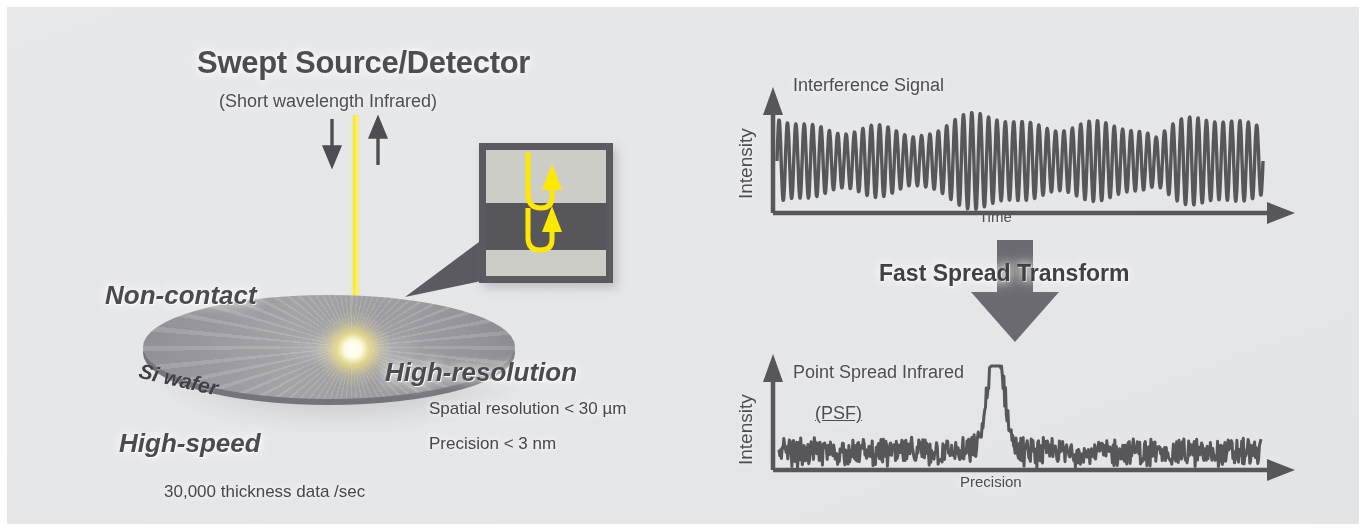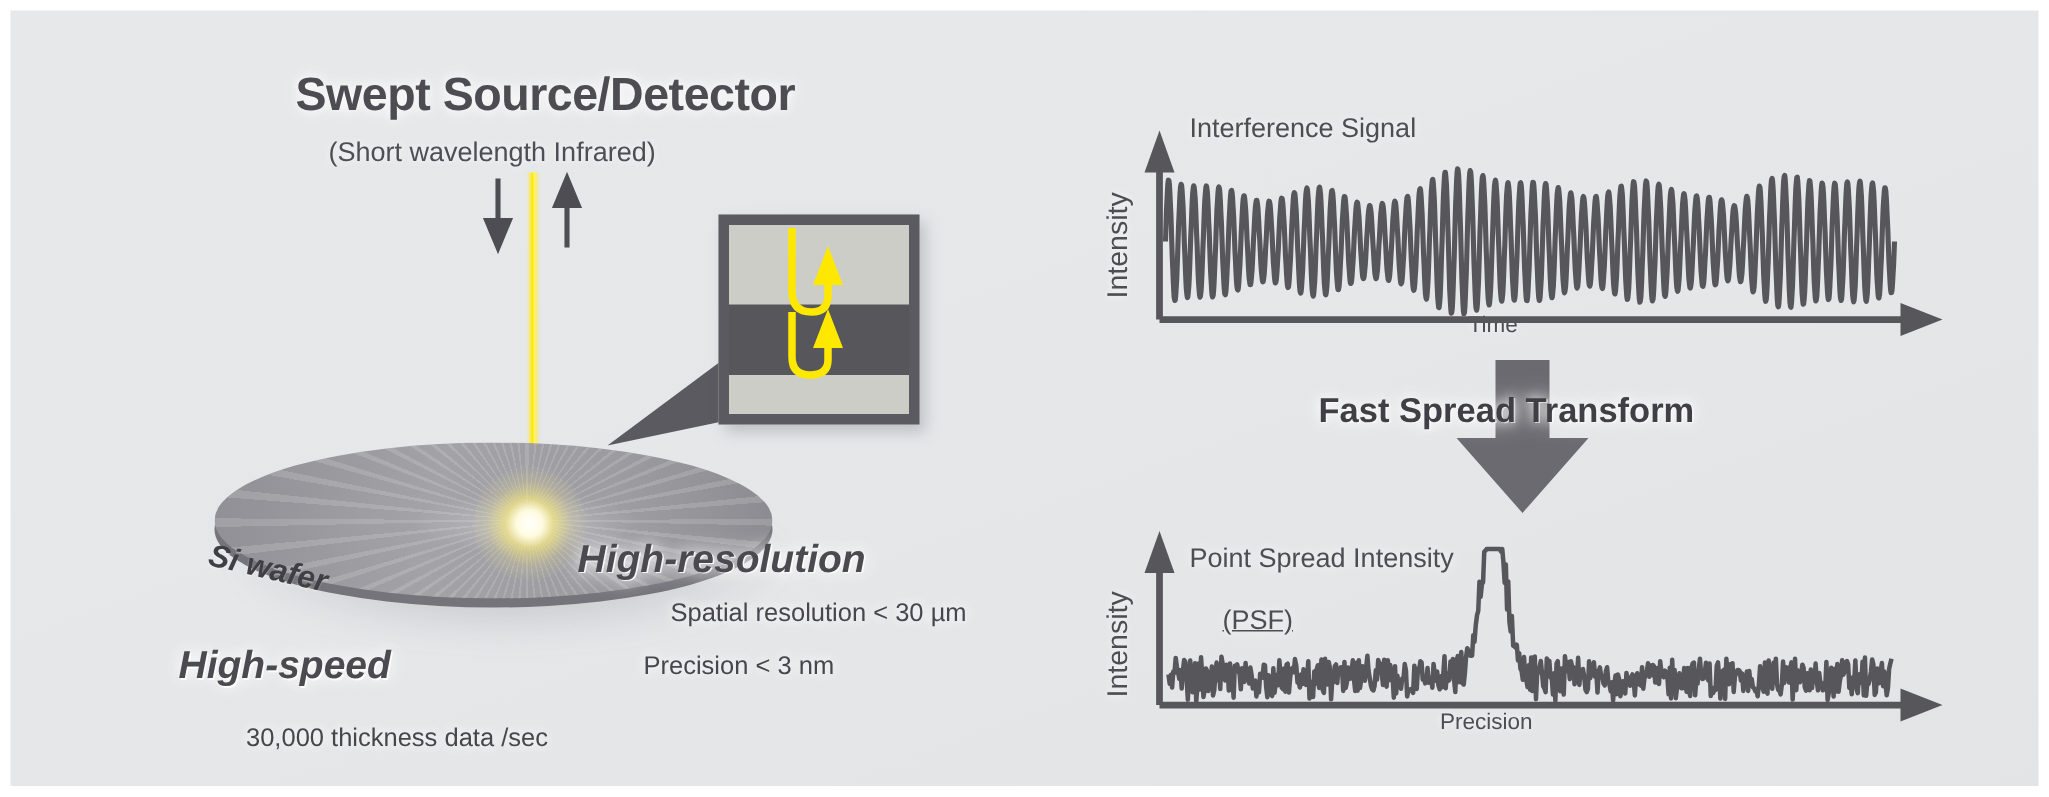--- a/index.html
+++ b/index.html
@@ -45,21 +45,21 @@
     text-shadow: 1px 1px 0 rgba(255,255,255,.85), 0 0 10px rgba(255,255,255,.95), 0 0 18px rgba(255,255,255,.7);
   }
   .featsub {
     font-size: 17px; color: #46464c;
     text-shadow: 0 0 7px rgba(255,255,255,.95), 0 0 12px rgba(255,255,255,.8);
   }
   #feat-single { left: 32px; top: 174px; }
   #feat-noncontact { left: 98px; top: 273px; }
   #feat-highres { left: 378px; top: 350px; }
   #feat-highspeed { left: 112px; top: 421px; }
-  #sub-spatial { left: 440px; top: 392px; text-align: right; }
+  #sub-spatial { left: 422px; top: 392px; text-align: right; }
   #sub-precision { left: 422px; top: 427px; }
   #sub-speed { left: 141px; top: 475px; margin-left: 16px; }
 
   
   #si-wafer-label {
     left: 135px; top: 352px;
     font-size: 21px; font-style: italic; font-weight: bold;
     color: #3f3f45;
     transform: rotate(13deg);
     transform-origin: left top;
@@ -174,20 +174,21 @@
 
   <div id="wafer-wrap">
     <div id="wafer-shadow"></div>
     <div id="wafer-edge"></div>
     <div id="wafer-top"></div>
     <div id="wafer-rays"></div>
     <div id="beam-spot"></div>
   </div>
   <div class="txt" id="si-wafer-label">Si wafer</div>
 
+  <div class="txt feature" id="feat-noncontact">Non-contact</div>
 
   <div id="inset">
     <div class="lay-top"></div>
     <div class="lay-mid"></div>
     <div class="lay-bot"></div>
     <svg style="position:absolute;left:0;top:0;" width="120" height="126" viewBox="0 0 120 126">
       <g fill="none" stroke="#ffe800" stroke-width="5" stroke-linecap="butt">
         <path d="M42 2 L42 44 Q42 58 55 58 Q66 58 66 47 L66 40"></path>
         <path d="M42 58 L42 88 Q42 100 54 100 Q66 100 66 90 L66 82"></path>
       </g>
@@ -217,21 +218,21 @@
     <path id="wave-top" fill="none" stroke="#56565b" stroke-width="3.4" stroke-linejoin="round" d="M22.0 76.0 L22.3 65.9 L22.6 56.5 L23.0 48.2 L23.3 41.7 L23.6 37.2 L23.9 35.1 L24.3 35.3 L24.6 37.9 L24.9 42.7 L25.2 49.5 L25.6 57.7 L25.9 67.0 L26.2 76.7 L26.5 86.3 L26.9 95.2 L27.2 103.0 L27.5 109.1 L27.8 113.3 L28.2 115.3 L28.5 114.9 L28.8 112.3 L29.1 107.5 L29.5 101.0 L29.8 93.0 L30.1 84.1 L30.4 74.7 L30.7 65.5 L31.1 56.9 L31.4 49.5 L31.7 43.6 L32.0 39.7 L32.4 37.9 L32.7 38.4 L33.0 41.1 L33.3 45.8 L33.7 52.2 L34.0 60.0 L34.3 68.8 L34.6 77.9 L35.0 86.9 L35.3 95.2 L35.6 102.4 L35.9 108.0 L36.3 111.7 L36.6 113.4 L36.9 112.8 L37.2 110.1 L37.6 105.4 L37.9 98.9 L38.2 91.2 L38.5 82.5 L38.8 73.5 L39.2 64.6 L39.5 56.5 L39.8 49.4 L40.1 44.0 L40.5 40.4 L40.8 38.9 L41.1 39.6 L41.4 42.4 L41.8 47.2 L42.1 53.7 L42.4 61.5 L42.7 70.1 L43.1 79.1 L43.4 87.9 L43.7 96.0 L44.0 103.0 L44.4 108.3 L44.7 111.8 L45.0 113.1 L45.3 112.3 L45.7 109.3 L46.0 104.4 L46.3 97.8 L46.6 90.0 L46.9 81.3 L47.3 72.3 L47.6 63.5 L47.9 55.4 L48.2 48.6 L48.6 43.4 L48.9 40.1 L49.2 38.9 L49.5 39.9 L49.9 43.0 L50.2 48.0 L50.5 54.7 L50.8 62.6 L51.2 71.4 L51.5 80.3 L51.8 89.1 L52.1 97.0 L52.5 103.7 L52.8 108.8 L53.1 111.9 L53.4 113.0 L53.8 111.8 L54.1 108.6 L54.4 103.4 L54.7 96.6 L55.0 88.7 L55.4 80.0 L55.7 71.1 L56.0 62.5 L56.3 54.7 L56.7 48.2 L57.0 43.3 L57.3 40.4 L57.6 39.6 L58.0 40.9 L58.3 44.2 L58.6 49.5 L58.9 56.2 L59.3 64.1 L59.6 72.7 L59.9 81.4 L60.2 89.8 L60.6 97.3 L60.9 103.6 L61.2 108.2 L61.5 110.8 L61.9 111.5 L62.2 110.0 L62.5 106.6 L62.8 101.4 L63.1 94.7 L63.5 87.0 L63.8 78.6 L64.1 70.2 L64.4 62.2 L64.8 55.0 L65.1 49.1 L65.4 44.8 L65.7 42.4 L66.1 41.9 L66.4 43.5 L66.7 46.9 L67.0 52.1 L67.4 58.6 L67.7 66.0 L68.0 74.0 L68.3 82.1 L68.7 89.7 L69.0 96.5 L69.3 102.0 L69.6 105.9 L70.0 108.1 L70.3 108.3 L70.6 106.7 L70.9 103.3 L71.2 98.3 L71.6 92.1 L71.9 84.9 L72.2 77.3 L72.5 69.7 L72.9 62.5 L73.2 56.2 L73.5 51.1 L73.8 47.5 L74.2 45.6 L74.5 45.5 L74.8 47.2 L75.1 50.5 L75.5 55.3 L75.8 61.3 L76.1 68.1 L76.4 75.3 L76.8 82.4 L77.1 89.1 L77.4 95.1 L77.7 99.8 L78.1 103.1 L78.4 104.8 L78.7 104.8 L79.0 103.1 L79.3 99.9 L79.7 95.2 L80.0 89.5 L80.3 83.1 L80.6 76.2 L81.0 69.4 L81.3 63.1 L81.6 57.5 L81.9 53.1 L82.3 50.0 L82.6 48.5 L82.9 48.5 L83.2 50.2 L83.6 53.4 L83.9 57.9 L84.2 63.4 L84.5 69.6 L84.9 76.2 L85.2 82.8 L85.5 88.9 L85.8 94.2 L86.2 98.5 L86.5 101.4 L86.8 102.9 L87.1 102.7 L87.4 101.0 L87.8 97.8 L88.1 93.4 L88.4 88.0 L88.7 81.8 L89.1 75.3 L89.4 68.9 L89.7 62.8 L90.0 57.6 L90.4 53.4 L90.7 50.5 L91.0 49.1 L91.3 49.3 L91.7 51.1 L92.0 54.3 L92.3 58.8 L92.6 64.3 L93.0 70.6 L93.3 77.1 L93.6 83.7 L93.9 89.8 L94.3 95.1 L94.6 99.3 L94.9 102.2 L95.2 103.6 L95.5 103.3 L95.9 101.4 L96.2 98.1 L96.5 93.4 L96.8 87.6 L97.2 81.2 L97.5 74.3 L97.8 67.6 L98.1 61.2 L98.5 55.7 L98.8 51.4 L99.1 48.4 L99.4 47.1 L99.8 47.4 L100.1 49.5 L100.4 53.1 L100.7 58.1 L101.1 64.2 L101.4 71.0 L101.7 78.2 L102.0 85.4 L102.4 92.0 L102.7 97.8 L103.0 102.3 L103.3 105.4 L103.6 106.7 L104.0 106.2 L104.3 103.9 L104.6 100.0 L104.9 94.6 L105.3 88.1 L105.6 80.7 L105.9 73.1 L106.2 65.5 L106.6 58.5 L106.9 52.5 L107.2 47.7 L107.5 44.7 L107.9 43.4 L108.2 44.0 L108.5 46.6 L108.8 50.9 L109.2 56.7 L109.5 63.7 L109.8 71.5 L110.1 79.7 L110.5 87.6 L110.8 95.0 L111.1 101.3 L111.4 106.1 L111.7 109.2 L112.1 110.4 L112.4 109.5 L112.7 106.7 L113.0 102.0 L113.4 95.8 L113.7 88.3 L114.0 80.1 L114.3 71.6 L114.7 63.3 L115.0 55.7 L115.3 49.2 L115.6 44.4 L116.0 41.3 L116.3 40.3 L116.6 41.4 L116.9 44.5 L117.3 49.5 L117.6 56.1 L117.9 63.8 L118.2 72.4 L118.6 81.1 L118.9 89.6 L119.2 97.3 L119.5 103.8 L119.8 108.6 L120.2 111.6 L120.5 112.4 L120.8 111.1 L121.1 107.7 L121.5 102.5 L121.8 95.7 L122.1 87.7 L122.4 79.1 L122.8 70.2 L123.1 61.7 L123.4 54.1 L123.7 47.7 L124.1 43.0 L124.4 40.3 L124.7 39.7 L125.0 41.2 L125.4 44.7 L125.7 50.1 L126.0 57.0 L126.3 65.0 L126.7 73.6 L127.0 82.3 L127.3 90.6 L127.6 98.1 L127.9 104.2 L128.3 108.6 L128.6 111.1 L128.9 111.5 L129.2 109.8 L129.6 106.2 L129.9 100.8 L130.2 94.0 L130.5 86.1 L130.9 77.8 L131.2 69.3 L131.5 61.3 L131.8 54.3 L132.2 48.5 L132.5 44.4 L132.8 42.2 L133.1 42.0 L133.5 43.8 L133.8 47.4 L134.1 52.7 L134.4 59.3 L134.8 66.9 L135.1 74.9 L135.4 82.9 L135.7 90.4 L136.0 97.0 L136.4 102.4 L136.7 106.1 L137.0 108.0 L137.3 108.1 L137.7 106.2 L138.0 102.6 L138.3 97.5 L138.6 91.2 L139.0 84.1 L139.3 76.5 L139.6 69.0 L139.9 62.0 L140.3 55.9 L140.6 51.0 L140.9 47.7 L141.2 46.0 L141.6 46.1 L141.9 47.9 L142.2 51.4 L142.5 56.3 L142.9 62.2 L143.2 69.0 L143.5 76.0 L143.8 83.0 L144.1 89.5 L144.5 95.1 L144.8 99.5 L145.1 102.6 L145.4 104.0 L145.8 103.8 L146.1 102.0 L146.4 98.6 L146.7 94.0 L147.1 88.4 L147.4 82.1 L147.7 75.5 L148.0 69.1 L148.4 63.1 L148.7 57.9 L149.0 53.8 L149.3 51.0 L149.7 49.8 L150.0 50.1 L150.3 51.9 L150.6 55.1 L151.0 59.4 L151.3 64.8 L151.6 70.7 L151.9 76.9 L152.2 82.9 L152.6 88.5 L152.9 93.4 L153.2 97.2 L153.5 99.7 L153.9 100.8 L154.2 100.4 L154.5 98.7 L154.8 95.6 L155.2 91.4 L155.5 86.3 L155.8 80.7 L156.1 74.8 L156.5 69.0 L156.8 63.7 L157.1 59.1 L157.4 55.6 L157.8 53.1 L158.1 52.0 L158.4 52.3 L158.7 53.9 L159.1 56.9 L159.4 61.1 L159.7 66.1 L160.0 71.7 L160.3 77.6 L160.7 83.5 L161.0 88.9 L161.3 93.6 L161.6 97.3 L162.0 99.7 L162.3 100.8 L162.6 100.4 L162.9 98.5 L163.3 95.3 L163.6 91.0 L163.9 85.8 L164.2 80.0 L164.6 73.9 L164.9 67.9 L165.2 62.4 L165.5 57.7 L165.9 54.0 L166.2 51.6 L166.5 50.6 L166.8 51.2 L167.2 53.2 L167.5 56.5 L167.8 61.0 L168.1 66.4 L168.4 72.4 L168.8 78.6 L169.1 84.7 L169.4 90.3 L169.7 95.0 L170.1 98.7 L170.4 101.1 L170.7 102.0 L171.0 101.4 L171.4 99.2 L171.7 95.7 L172.0 91.1 L172.3 85.5 L172.7 79.3 L173.0 72.9 L173.3 66.7 L173.6 60.9 L174.0 56.1 L174.3 52.3 L174.6 50.0 L174.9 49.1 L175.3 49.9 L175.6 52.1 L175.9 55.8 L176.2 60.7 L176.5 66.6 L176.9 73.0 L177.2 79.7 L177.5 86.2 L177.8 92.1 L178.2 97.2 L178.5 101.0 L178.8 103.4 L179.1 104.2 L179.5 103.3 L179.8 100.9 L180.1 96.9 L180.4 91.7 L180.8 85.5 L181.1 78.7 L181.4 71.6 L181.7 64.8 L182.1 58.5 L182.4 53.2 L182.7 49.2 L183.0 46.7 L183.4 45.9 L183.7 46.9 L184.0 49.7 L184.3 54.0 L184.6 59.6 L185.0 66.3 L185.3 73.7 L185.6 81.2 L185.9 88.6 L186.3 95.3 L186.6 100.9 L186.9 105.2 L187.2 107.7 L187.6 108.5 L187.9 107.3 L188.2 104.2 L188.5 99.5 L188.9 93.3 L189.2 86.0 L189.5 78.0 L189.8 69.8 L190.2 61.8 L190.5 54.6 L190.8 48.5 L191.1 44.0 L191.5 41.3 L191.8 40.7 L192.1 42.1 L192.4 45.5 L192.7 50.8 L193.1 57.7 L193.4 65.7 L193.7 74.5 L194.0 83.4 L194.4 92.0 L194.7 99.8 L195.0 106.3 L195.3 111.1 L195.7 113.8 L196.0 114.4 L196.3 112.7 L196.6 108.8 L197.0 102.9 L197.3 95.3 L197.6 86.5 L197.9 77.0 L198.3 67.3 L198.6 58.0 L198.9 49.7 L199.2 42.8 L199.6 37.8 L199.9 35.0 L200.2 34.6 L200.5 36.6 L200.8 41.0 L201.2 47.5 L201.5 55.8 L201.8 65.4 L202.1 75.6 L202.5 86.0 L202.8 96.0 L203.1 104.8 L203.4 112.0 L203.8 117.2 L204.1 119.9 L204.4 120.1 L204.7 117.7 L205.1 112.8 L205.4 105.7 L205.7 96.8 L206.0 86.5 L206.4 75.6 L206.7 64.6 L207.0 54.2 L207.3 45.1 L207.7 37.6 L208.0 32.4 L208.3 29.8 L208.6 29.8 L208.9 32.6 L209.3 37.9 L209.6 45.6 L209.9 55.0 L210.2 65.8 L210.6 77.2 L210.9 88.6 L211.2 99.3 L211.5 108.7 L211.9 116.1 L212.2 121.3 L212.5 123.8 L212.8 123.5 L213.2 120.4 L213.5 114.6 L213.8 106.6 L214.1 96.8 L214.5 85.7 L214.8 74.0 L215.1 62.4 L215.4 51.6 L215.8 42.2 L216.1 34.8 L216.4 29.8 L216.7 27.6 L217.0 28.1 L217.4 31.5 L217.7 37.6 L218.0 45.8 L218.3 55.9 L218.7 67.1 L219.0 78.8 L219.3 90.4 L219.6 101.1 L220.0 110.3 L220.3 117.5 L220.6 122.2 L220.9 124.2 L221.3 123.4 L221.6 119.8 L221.9 113.6 L222.2 105.2 L222.6 95.2 L222.9 84.0 L223.2 72.4 L223.5 61.1 L223.9 50.6 L224.2 41.7 L224.5 34.9 L224.8 30.5 L225.1 28.7 L225.5 29.8 L225.8 33.6 L226.1 39.8 L226.4 48.1 L226.8 58.1 L227.1 69.0 L227.4 80.3 L227.7 91.3 L228.1 101.3 L228.4 109.8 L228.7 116.3 L229.0 120.3 L229.4 121.8 L229.7 120.5 L230.0 116.7 L230.3 110.5 L230.7 102.3 L231.0 92.6 L231.3 82.0 L231.6 71.1 L232.0 60.6 L232.3 51.0 L232.6 43.0 L232.9 36.9 L233.2 33.2 L233.6 32.0 L233.9 33.3 L234.2 37.2 L234.5 43.3 L234.9 51.3 L235.2 60.7 L235.5 70.9 L235.8 81.4 L236.2 91.5 L236.5 100.6 L236.8 108.2 L237.1 113.9 L237.5 117.3 L237.8 118.3 L238.1 116.8 L238.4 113.0 L238.8 106.9 L239.1 99.2 L239.4 90.0 L239.7 80.2 L240.1 70.1 L240.4 60.4 L240.7 51.7 L241.0 44.5 L241.3 39.1 L241.7 36.0 L242.0 35.1 L242.3 36.7 L242.6 40.6 L243.0 46.5 L243.3 54.1 L243.6 63.0 L243.9 72.6 L244.3 82.4 L244.6 91.7 L244.9 100.1 L245.2 107.1 L245.6 112.2 L245.9 115.2 L246.2 115.8 L246.5 114.2 L246.9 110.3 L247.2 104.4 L247.5 96.8 L247.8 88.1 L248.2 78.6 L248.5 69.1 L248.8 59.9 L249.1 51.8 L249.4 45.0 L249.8 40.1 L250.1 37.3 L250.4 36.8 L250.7 38.5 L251.1 42.5 L251.4 48.4 L251.7 55.9 L252.0 64.7 L252.4 74.0 L252.7 83.5 L253.0 92.5 L253.3 100.6 L253.7 107.2 L254.0 112.0 L254.3 114.7 L254.6 115.1 L255.0 113.2 L255.3 109.1 L255.6 103.1 L255.9 95.5 L256.3 86.7 L256.6 77.3 L256.9 67.8 L257.2 58.8 L257.5 50.8 L257.9 44.3 L258.2 39.6 L258.5 37.1 L258.8 36.8 L259.2 38.9 L259.5 43.1 L259.8 49.2 L260.1 57.0 L260.5 65.9 L260.8 75.3 L261.1 84.9 L261.4 93.9 L261.8 101.8 L262.1 108.3 L262.4 112.9 L262.7 115.3 L263.1 115.4 L263.4 113.1 L263.7 108.7 L264.0 102.4 L264.4 94.5 L264.7 85.5 L265.0 76.0 L265.3 66.5 L265.6 57.5 L266.0 49.6 L266.3 43.2 L266.6 38.8 L266.9 36.6 L267.3 36.7 L267.6 39.1 L267.9 43.6 L268.2 50.1 L268.6 58.1 L268.9 67.1 L269.2 76.7 L269.5 86.2 L269.9 95.1 L270.2 102.8 L270.5 109.0 L270.8 113.2 L271.2 115.3 L271.5 115.0 L271.8 112.4 L272.1 107.7 L272.5 101.2 L272.8 93.2 L273.1 84.1 L273.4 74.7 L273.7 65.3 L274.1 56.6 L274.4 49.1 L274.7 43.2 L275.0 39.2 L275.4 37.4 L275.7 37.8 L276.0 40.5 L276.3 45.3 L276.7 51.9 L277.0 59.8 L277.3 68.7 L277.6 77.9 L278.0 87.0 L278.3 95.4 L278.6 102.6 L278.9 108.3 L279.3 112.0 L279.6 113.5 L279.9 112.9 L280.2 110.1 L280.6 105.3 L280.9 98.8 L281.2 91.1 L281.5 82.5 L281.8 73.5 L282.2 64.8 L282.5 56.8 L282.8 50.0 L283.1 44.7 L283.5 41.3 L283.8 40.0 L284.1 40.8 L284.4 43.6 L284.8 48.4 L285.1 54.7 L285.4 62.2 L285.7 70.4 L286.1 78.9 L286.4 87.2 L286.7 94.8 L287.0 101.2 L287.4 106.0 L287.7 109.1 L288.0 110.2 L288.3 109.3 L288.7 106.5 L289.0 101.9 L289.3 95.8 L289.6 88.6 L289.9 80.7 L290.3 72.7 L290.6 64.8 L290.9 57.7 L291.2 51.8 L291.6 47.3 L291.9 44.5 L292.2 43.5 L292.5 44.5 L292.9 47.3 L293.2 51.8 L293.5 57.6 L293.8 64.5 L294.2 72.0 L294.5 79.7 L294.8 87.1 L295.1 93.8 L295.5 99.4 L295.8 103.6 L296.1 106.2 L296.4 107.0 L296.8 105.9 L297.1 103.2 L297.4 98.8 L297.7 93.1 L298.0 86.5 L298.4 79.3 L298.7 71.9 L299.0 64.8 L299.3 58.4 L299.7 53.1 L300.0 49.1 L300.3 46.7 L300.6 46.0 L301.0 47.1 L301.3 49.9 L301.6 54.1 L301.9 59.7 L302.3 66.2 L302.6 73.3 L302.9 80.5 L303.2 87.4 L303.6 93.7 L303.9 98.9 L304.2 102.8 L304.5 105.1 L304.9 105.7 L305.2 104.6 L305.5 101.7 L305.8 97.4 L306.1 91.8 L306.5 85.3 L306.8 78.2 L307.1 71.0 L307.4 64.1 L307.8 57.8 L308.1 52.6 L308.4 48.7 L308.7 46.4 L309.1 45.9 L309.4 47.1 L309.7 50.0 L310.0 54.5 L310.4 60.2 L310.7 66.9 L311.0 74.2 L311.3 81.6 L311.7 88.8 L312.0 95.2 L312.3 100.6 L312.6 104.5 L313.0 106.8 L313.3 107.3 L313.6 105.9 L313.9 102.8 L314.2 98.1 L314.6 92.0 L314.9 85.0 L315.2 77.3 L315.5 69.6 L315.9 62.1 L316.2 55.4 L316.5 49.8 L316.8 45.8 L317.2 43.5 L317.5 43.0 L317.8 44.6 L318.1 48.0 L318.5 53.0 L318.8 59.5 L319.1 67.0 L319.4 75.1 L319.8 83.4 L320.1 91.3 L320.4 98.3 L320.7 104.1 L321.1 108.3 L321.4 110.6 L321.7 110.9 L322.0 109.2 L322.3 105.4 L322.7 99.9 L323.0 93.0 L323.3 84.9 L323.6 76.3 L324.0 67.6 L324.3 59.3 L324.6 51.9 L324.9 45.9 L325.3 41.6 L325.6 39.3 L325.9 39.1 L326.2 41.1 L326.6 45.2 L326.9 51.2 L327.2 58.7 L327.5 67.2 L327.9 76.3 L328.2 85.5 L328.5 94.2 L328.8 101.8 L329.2 108.0 L329.5 112.4 L329.8 114.6 L330.1 114.5 L330.4 112.2 L330.8 107.8 L331.1 101.4 L331.4 93.5 L331.7 84.5 L332.1 75.0 L332.4 65.5 L332.7 56.6 L333.0 48.7 L333.4 42.5 L333.7 38.2 L334.0 36.1 L334.3 36.4 L334.7 38.9 L335.0 43.7 L335.3 50.4 L335.6 58.7 L336.0 67.9 L336.3 77.7 L336.6 87.4 L336.9 96.4 L337.3 104.3 L337.6 110.5 L337.9 114.6 L338.2 116.5 L338.5 116.0 L338.9 113.2 L339.2 108.2 L339.5 101.3 L339.8 92.8 L340.2 83.4 L340.5 73.6 L340.8 63.9 L341.1 55.0 L341.5 47.3 L341.8 41.2 L342.1 37.3 L342.4 35.6 L342.8 36.3 L343.1 39.3 L343.4 44.5 L343.7 51.5 L344.1 59.9 L344.4 69.3 L344.7 79.0 L345.0 88.5 L345.4 97.3 L345.7 104.7 L346.0 110.5 L346.3 114.2 L346.6 115.6 L347.0 114.7 L347.3 111.5 L347.6 106.3 L347.9 99.3 L348.3 91.0 L348.6 81.9 L348.9 72.4 L349.2 63.2 L349.6 54.8 L349.9 47.7 L350.2 42.4 L350.5 39.0 L350.9 37.8 L351.2 38.8 L351.5 42.0 L351.8 47.2 L352.2 54.1 L352.5 62.1 L352.8 71.0 L353.1 80.1 L353.5 88.8 L353.8 96.8 L354.1 103.5 L354.4 108.5 L354.7 111.6 L355.1 112.6 L355.4 111.4 L355.7 108.2 L356.0 103.1 L356.4 96.4 L356.7 88.7 L357.0 80.2 L357.3 71.5 L357.7 63.2 L358.0 55.7 L358.3 49.4 L358.6 44.8 L359.0 42.0 L359.3 41.2 L359.6 42.4 L359.9 45.6 L360.3 50.6 L360.6 57.0 L360.9 64.5 L361.2 72.6 L361.6 80.8 L361.9 88.7 L362.2 95.8 L362.5 101.7 L362.8 106.0 L363.2 108.6 L363.5 109.2 L363.8 107.9 L364.1 104.7 L364.5 99.9 L364.8 93.7 L365.1 86.5 L365.4 78.7 L365.8 70.8 L366.1 63.3 L366.4 56.6 L366.7 51.0 L367.1 46.9 L367.4 44.6 L367.7 44.1 L368.0 45.4 L368.4 48.6 L368.7 53.3 L369.0 59.4 L369.3 66.4 L369.7 73.9 L370.0 81.5 L370.3 88.8 L370.6 95.2 L370.9 100.6 L371.3 104.4 L371.6 106.6 L371.9 107.0 L372.2 105.6 L372.6 102.4 L372.9 97.7 L373.2 91.8 L373.5 84.9 L373.9 77.5 L374.2 70.1 L374.5 63.1 L374.8 56.8 L375.2 51.6 L375.5 47.9 L375.8 45.9 L376.1 45.6 L376.5 47.1 L376.8 50.3 L377.1 55.0 L377.4 60.9 L377.8 67.7 L378.1 75.0 L378.4 82.3 L378.7 89.2 L379.0 95.3 L379.4 100.3 L379.7 103.9 L380.0 105.8 L380.3 105.9 L380.7 104.3 L381.0 101.1 L381.3 96.3 L381.6 90.4 L382.0 83.7 L382.3 76.5 L382.6 69.3 L382.9 62.5 L383.3 56.5 L383.6 51.7 L383.9 48.3 L384.2 46.6 L384.6 46.5 L384.9 48.2 L385.2 51.6 L385.5 56.3 L385.9 62.2 L386.2 68.9 L386.5 76.0 L386.8 83.1 L387.1 89.7 L387.5 95.5 L387.8 100.1 L388.1 103.3 L388.4 104.9 L388.8 104.7 L389.1 102.9 L389.4 99.5 L389.7 94.8 L390.1 89.0 L390.4 82.4 L390.7 75.5 L391.0 68.7 L391.4 62.3 L391.7 56.8 L392.0 52.5 L392.3 49.5 L392.7 48.2 L393.0 48.5 L393.3 50.3 L393.6 53.7 L394.0 58.4 L394.3 64.0 L394.6 70.3 L394.9 76.9 L395.2 83.4 L395.6 89.3 L395.9 94.5 L396.2 98.4 L396.5 101.1 L396.9 102.2 L397.2 101.8 L397.5 99.8 L397.8 96.5 L398.2 92.1 L398.5 86.7 L398.8 80.8 L399.1 74.7 L399.5 68.8 L399.8 63.4 L400.1 58.8 L400.4 55.2 L400.8 53.0 L401.1 52.1 L401.4 52.3 L401.7 53.8 L402.1 56.7 L402.4 60.8 L402.7 65.8 L403.0 71.6 L403.3 77.7 L403.7 83.8 L404.0 89.6 L404.3 94.6 L404.6 98.7 L405.0 101.5 L405.3 102.8 L405.6 102.5 L405.9 100.7 L406.3 97.4 L406.6 92.7 L406.9 87.0 L407.2 80.5 L407.6 73.6 L407.9 66.8 L408.2 60.3 L408.5 54.7 L408.9 50.2 L409.2 47.2 L409.5 45.9 L409.8 46.3 L410.2 48.5 L410.5 52.3 L410.8 57.7 L411.1 64.2 L411.4 71.5 L411.8 79.2 L412.1 86.9 L412.4 94.0 L412.7 100.2 L413.1 105.1 L413.4 108.3 L413.7 109.6 L414.0 109.0 L414.4 106.4 L414.7 102.0 L415.0 95.9 L415.3 88.6 L415.7 80.4 L416.0 71.9 L416.3 63.4 L416.6 55.6 L417.0 48.9 L417.3 43.7 L417.6 40.3 L417.9 39.0 L418.3 39.9 L418.6 43.0 L418.9 48.0 L419.2 54.7 L419.5 62.8 L419.9 71.8 L420.2 81.2 L420.5 90.3 L420.8 98.7 L421.2 105.8 L421.5 111.3 L421.8 114.7 L422.1 115.9 L422.5 114.7 L422.8 111.2 L423.1 105.6 L423.4 98.2 L423.8 89.4 L424.1 79.8 L424.4 69.8 L424.7 60.1 L425.1 51.3 L425.4 43.9 L425.7 38.3 L426.0 34.9 L426.4 33.9 L426.7 35.4 L427.0 39.3 L427.3 45.3 L427.6 53.3 L428.0 62.6 L428.3 72.8 L428.6 83.2 L428.9 93.2 L429.3 102.3 L429.6 109.8 L429.9 115.4 L430.2 118.7 L430.6 119.5 L430.9 117.7 L431.2 113.5 L431.5 107.0 L431.9 98.7 L432.2 89.0 L432.5 78.6 L432.8 67.9 L433.2 57.8 L433.5 48.6 L433.8 41.1 L434.1 35.6 L434.5 32.5 L434.8 32.0 L435.1 34.0 L435.4 38.5 L435.7 45.2 L436.1 53.8 L436.4 63.6 L436.7 74.2 L437.0 84.8 L437.4 94.9 L437.7 104.0 L438.0 111.3 L438.3 116.6 L438.7 119.5 L439.0 119.8 L439.3 117.5 L439.6 112.8 L440.0 106.0 L440.3 97.4 L440.6 87.6 L440.9 77.1 L441.3 66.6 L441.6 56.7 L441.9 47.9 L442.2 40.8 L442.6 35.8 L442.9 33.2 L443.2 33.1 L443.5 35.5 L443.8 40.3 L444.2 47.2 L444.5 55.7 L444.8 65.4 L445.1 75.6 L445.5 85.9 L445.8 95.5 L446.1 104.0 L446.4 110.7 L446.8 115.4 L447.1 117.8 L447.4 117.7 L447.7 115.2 L448.1 110.3 L448.4 103.5 L448.7 95.1 L449.0 85.7 L449.4 75.7 L449.7 65.7 L450.0 56.4 L450.3 48.3 L450.7 41.9 L451.0 37.5 L451.3 35.4 L451.6 35.6 L451.9 38.2 L452.3 43.1 L452.6 49.8 L452.9 58.0 L453.2 67.3 L453.6 77.0 L453.9 86.6 L454.2 95.6 L454.5 103.4 L454.9 109.5 L455.2 113.7 L455.5 115.6 L455.8 115.3 L456.2 112.6 L456.5 107.7 L456.8 101.1 L457.1 93.0 L457.5 83.9 L457.8 74.4 L458.1 65.0 L458.4 56.2 L458.8 48.7 L459.1 42.8 L459.4 38.8 L459.7 37.0 L460.0 37.5 L460.4 40.3 L460.7 45.2 L461.0 51.8 L461.3 59.9 L461.7 68.9 L462.0 78.3 L462.3 87.5 L462.6 96.1 L463.0 103.5 L463.3 109.3 L463.6 113.1 L463.9 114.7 L464.3 114.1 L464.6 111.2 L464.9 106.3 L465.2 99.6 L465.6 91.5 L465.9 82.5 L466.2 73.1 L466.5 63.9 L466.9 55.3 L467.2 48.0 L467.5 42.4 L467.8 38.7 L468.1 37.1 L468.5 37.9 L468.8 40.9 L469.1 46.0 L469.4 52.8 L469.8 61.0 L470.1 70.1 L470.4 79.6 L470.7 88.9 L471.1 97.4 L471.4 104.7 L471.7 110.3 L472.0 113.9 L472.4 115.3 L472.7 114.4 L473.0 111.2 L473.3 105.9 L473.7 98.9 L474.0 90.5 L474.3 81.3 L474.6 71.7 L475.0 62.3 L475.3 53.8 L475.6 46.5 L475.9 40.9 L476.2 37.4 L476.6 36.2 L476.9 37.3 L477.2 40.6 L477.5 46.1 L477.9 53.3 L478.2 61.9 L478.5 71.3 L478.8 81.0 L479.2 90.4 L479.5 99.0 L479.8 106.3 L480.1 111.8 L480.5 115.1 L480.8 116.2 L481.1 114.9 L481.4 111.4 L481.8 105.7 L482.1 98.3 L482.4 89.6 L482.7 80.0 L483.1 70.3 L483.4 60.8 L483.7 52.3 L484.0 45.1 L484.3 39.8 L484.7 36.6 L485.0 35.7 L485.3 37.2 L485.6 40.9 L486.0 46.7 L486.3 54.3 L486.6 63.1 L486.9 72.6 L487.3 82.4 L487.6 91.7 L487.9 100.1 L488.2 107.1 L488.6 112.2 L488.9 115.2 L489.2 115.9 L489.5 114.2 L489.9 110.3 L490.2 104.4 L490.5 96.9 L490.8 88.1 L491.2 78.7 L491.5 69.1 L491.8 59.9 L492.1 51.8 L492.4 45.1 L492.8 40.2 L493.1 37.5 L493.4 37.0 L493.7 38.8 L494.1 42.8 L494.4 48.7 L494.7 56.2 L495.0 64.8 L495.4 74.1 L495.7 83.3 L496.0 92.1 L496.3 100.0 L496.7 106.3 L497.0 110.8 L497.3 113.3 L497.6 113.6 L498.0 111.6 L498.3 107.6 L498.6 101.8 L498.9 94.5 L499.3 86.1 L499.6 77.2 L499.9 68.3 L500.2 60.0 L500.5 52.6 L500.9 46.6 L501.2 42.4 L501.5 40.2 L501.8 40.2 L502.2 42.2 L502.5 46.2 L502.8 51.9 L503.1 58.9 L503.5 66.9 L503.8 75.4 L504.1 83.9 L504.4 91.8 L504.8 98.7 L505.1 104.3 L505.4 108.1 L505.7 110.1 L506.1 110.0 L506.4 108.0 L506.7 104.0 L507.0 98.5 L507.4 91.7 L507.7 84.1 L508.0 76.0"></path>
   </svg>
 
   <svg style="position:absolute;left:952px;top:233px;" width="112" height="104" viewBox="0 0 112 104">
     <path d="M38 0 L74 0 L74 52 L100 52 L56 102 L12 52 L38 52 Z" fill="#6a6a70"></path>
   </svg>
   <div class="txt" id="fft-label">Fast Spread Transform</div>
 
   <div class="txt axis-label-y" id="y-bot">Intensity</div>
   <div class="txt axis-label-x" id="x-bot">Precision</div>
-  <div class="txt plot-title" id="t-bot1">Point Spread Intensity</div>
+  <div class="txt plot-title" id="t-bot1">Point Spread Infrared</div>
   <div class="txt plot-title" id="t-bot2">(PSF)</div>
 
   <svg style="position:absolute;left:748px;top:345px;" width="548" height="128" viewBox="0 0 548 128">
     <g>
       <path d="M18 118 L518 118" stroke="#56565b" stroke-width="4.5" fill="none"></path>
       <path d="M540 118 L512 107 L512 129 Z" fill="#56565b"></path>
       <path d="M18 118 L18 22" stroke="#56565b" stroke-width="4.5" fill="none"></path>
       <path d="M18 2 L8 30 L28 30 Z" fill="#56565b"></path>
     </g>
     <path id="wave-bot" fill="none" stroke="#56565b" stroke-width="3" stroke-linejoin="round" d="M24.0 97.7 L24.8 103.8 L25.6 97.8 L26.4 106.4 L27.2 95.6 L28.0 96.5 L28.8 86.6 L29.6 92.2 L30.4 96.4 L31.2 100.5 L32.0 94.9 L32.8 107.0 L33.6 95.3 L34.4 88.0 L35.2 89.2 L36.0 98.4 L36.9 114.5 L37.7 99.3 L38.5 88.4 L39.3 100.7 L40.1 109.5 L40.9 102.5 L41.7 90.2 L42.5 115.9 L43.3 105.0 L44.1 90.3 L44.9 107.7 L45.7 86.1 L46.5 98.8 L47.3 112.7 L48.1 108.0 L48.9 93.6 L49.7 95.1 L50.5 108.7 L51.3 102.9 L52.1 104.7 L52.9 92.4 L53.7 111.7 L54.5 108.2 L55.3 96.8 L56.1 89.7 L56.9 101.5 L57.7 93.3 L58.5 107.4 L59.3 85.8 L60.1 90.4 L61.0 99.5 L61.8 101.6 L62.6 91.1 L63.4 92.4 L64.2 108.4 L65.0 90.3 L65.8 107.8 L66.6 99.6 L67.4 113.1 L68.2 91.9 L69.0 95.4 L69.8 90.9 L70.6 95.5 L71.4 97.1 L72.2 107.5 L73.0 93.5 L73.8 99.8 L74.6 102.6 L75.4 90.0 L76.2 101.4 L77.0 94.2 L77.8 103.7 L78.6 93.0 L79.4 98.1 L80.2 107.0 L81.0 102.2 L81.8 101.7 L82.6 112.3 L83.4 106.6 L84.3 109.5 L85.1 97.1 L85.9 99.3 L86.7 99.8 L87.5 91.2 L88.3 91.4 L89.1 105.9 L89.9 112.8 L90.7 98.1 L91.5 109.4 L92.3 110.9 L93.1 112.0 L93.9 93.5 L94.7 109.8 L95.5 103.3 L96.3 97.9 L97.1 104.8 L97.9 88.2 L98.7 97.7 L99.5 106.4 L100.3 107.4 L101.1 93.6 L101.9 109.1 L102.7 91.1 L103.5 90.5 L104.3 109.7 L105.1 99.8 L105.9 94.0 L106.7 93.2 L107.5 96.2 L108.3 87.4 L109.2 91.8 L110.0 103.0 L110.8 102.6 L111.6 106.3 L112.4 97.7 L113.2 104.0 L114.0 94.2 L114.8 96.0 L115.6 104.6 L116.4 99.8 L117.2 88.9 L118.0 113.7 L118.8 102.5 L119.6 106.1 L120.4 112.6 L121.2 95.6 L122.0 103.9 L122.8 94.2 L123.6 91.5 L124.4 106.6 L125.2 96.2 L126.0 87.6 L126.8 108.0 L127.6 109.9 L128.4 87.2 L129.2 97.8 L130.0 104.3 L130.8 89.3 L131.6 93.1 L132.4 114.2 L133.3 99.1 L134.1 102.8 L134.9 92.1 L135.7 91.0 L136.5 103.3 L137.3 93.9 L138.1 96.9 L138.9 92.8 L139.7 93.8 L140.5 108.6 L141.3 89.3 L142.1 106.6 L142.9 103.2 L143.7 93.0 L144.5 98.9 L145.3 100.4 L146.1 94.9 L146.9 88.2 L147.7 101.5 L148.5 108.6 L149.3 89.8 L150.1 108.5 L150.9 88.2 L151.7 106.7 L152.5 100.4 L153.3 92.1 L154.1 97.4 L154.9 101.8 L155.7 93.6 L156.6 85.2 L157.4 95.4 L158.2 100.3 L159.0 105.2 L159.8 107.7 L160.6 108.3 L161.4 105.1 L162.2 94.9 L163.0 101.0 L163.8 88.0 L164.6 90.1 L165.4 90.8 L166.2 97.2 L167.0 104.6 L167.8 87.8 L168.6 102.9 L169.4 105.8 L170.2 88.1 L171.0 101.5 L171.8 91.3 L172.6 100.6 L173.4 99.6 L174.2 113.1 L175.0 92.1 L175.8 110.3 L176.6 98.5 L177.4 104.5 L178.2 104.1 L179.0 107.2 L179.8 100.3 L180.7 100.1 L181.5 90.7 L182.3 94.9 L183.1 112.3 L183.9 108.5 L184.7 108.3 L185.5 107.4 L186.3 108.5 L187.1 109.9 L187.9 91.8 L188.7 106.1 L189.5 107.3 L190.3 93.6 L191.1 95.4 L191.9 88.9 L192.7 89.5 L193.5 101.1 L194.3 99.6 L195.1 103.6 L195.9 101.9 L196.7 93.3 L197.5 103.2 L198.3 99.8 L199.1 99.9 L199.9 106.5 L200.7 90.6 L201.5 97.4 L202.3 101.8 L203.1 95.7 L203.9 104.7 L204.8 107.5 L205.6 98.8 L206.4 106.1 L207.2 97.4 L208.0 85.5 L208.8 106.9 L209.6 96.9 L210.4 101.9 L211.2 101.3 L212.0 89.0 L212.8 99.0 L213.6 87.3 L214.4 101.3 L215.2 109.4 L216.0 89.3 L216.8 85.4 L217.6 102.8 L218.4 88.7 L219.2 82.7 L220.0 103.6 L220.8 104.3 L221.6 96.8 L222.4 85.7 L223.2 80.1 L224.0 82.1 L224.8 84.9 L225.6 85.2 L226.4 85.0 L227.2 71.5 L228.0 75.9 L228.8 65.2 L229.7 58.1 L230.5 55.3 L231.3 35.9 L232.1 45.8 L232.9 37.7 L233.7 36.2 L234.5 15.9 L235.3 15.1 L236.1 14.0 L236.9 14.0 L237.7 14.0 L238.5 14.0 L239.3 14.0 L240.1 14.0 L240.9 14.0 L241.7 14.0 L242.5 14.0 L243.3 14.0 L244.1 14.0 L244.9 14.0 L245.7 15.8 L246.5 14.0 L247.3 23.0 L248.1 36.6 L248.9 24.3 L249.7 54.3 L250.5 35.6 L251.3 62.7 L252.1 69.0 L252.9 58.6 L253.8 78.5 L254.6 78.9 L255.4 79.7 L256.2 77.8 L257.0 88.4 L257.8 83.4 L258.6 93.8 L259.4 95.3 L260.2 101.2 L261.0 86.0 L261.8 98.6 L262.6 101.8 L263.4 106.0 L264.2 91.5 L265.0 107.8 L265.8 86.3 L266.6 108.7 L267.4 86.2 L268.2 85.7 L269.0 114.1 L269.8 95.5 L270.6 96.4 L271.4 92.6 L272.2 88.7 L273.0 96.7 L273.8 105.5 L274.6 106.9 L275.4 109.4 L276.2 87.0 L277.1 89.9 L277.9 88.6 L278.7 99.7 L279.5 99.5 L280.3 111.0 L281.1 96.9 L281.9 115.3 L282.7 90.4 L283.5 88.8 L284.3 103.5 L285.1 108.8 L285.9 93.7 L286.7 107.0 L287.5 111.0 L288.3 85.5 L289.1 92.9 L289.9 95.4 L290.7 89.4 L291.5 100.8 L292.3 88.9 L293.1 92.4 L293.9 92.7 L294.7 104.2 L295.5 101.1 L296.3 99.2 L297.1 86.5 L297.9 104.6 L298.7 94.5 L299.5 99.3 L300.3 94.0 L301.1 98.8 L302.0 107.8 L302.8 109.4 L303.6 107.3 L304.4 88.9 L305.2 100.1 L306.0 96.0 L306.8 94.5 L307.6 89.5 L308.4 99.2 L309.2 95.5 L310.0 109.7 L310.8 95.7 L311.6 92.9 L312.4 98.3 L313.2 98.8 L314.0 103.6 L314.8 105.0 L315.6 95.4 L316.4 92.8 L317.2 102.2 L318.0 104.6 L318.8 108.8 L319.6 102.8 L320.4 115.1 L321.2 104.4 L322.0 98.4 L322.8 110.8 L323.6 97.6 L324.4 100.7 L325.3 112.2 L326.1 106.6 L326.9 102.1 L327.7 108.0 L328.5 110.3 L329.3 96.6 L330.1 102.1 L330.9 102.0 L331.7 105.2 L332.5 99.2 L333.3 97.6 L334.1 101.3 L334.9 111.6 L335.7 99.7 L336.5 96.8 L337.3 101.1 L338.1 104.4 L338.9 105.1 L339.7 92.8 L340.5 107.1 L341.3 100.3 L342.1 97.2 L342.9 95.4 L343.7 90.2 L344.5 99.2 L345.3 91.7 L346.1 98.1 L346.9 91.3 L347.7 92.3 L348.5 103.0 L349.4 103.0 L350.2 93.4 L351.0 104.0 L351.8 88.8 L352.6 95.8 L353.4 98.7 L354.2 99.5 L355.0 95.1 L355.8 97.2 L356.6 99.4 L357.4 110.9 L358.2 93.1 L359.0 113.6 L359.8 87.9 L360.6 107.3 L361.4 94.6 L362.2 113.5 L363.0 106.5 L363.8 105.6 L364.6 96.8 L365.4 106.4 L366.2 106.9 L367.0 106.7 L367.8 93.3 L368.6 101.8 L369.4 109.2 L370.2 93.3 L371.0 108.2 L371.8 112.0 L372.6 93.4 L373.4 90.4 L374.3 89.7 L375.1 111.5 L375.9 100.8 L376.7 103.8 L377.5 94.1 L378.3 87.1 L379.1 97.6 L379.9 100.7 L380.7 100.3 L381.5 96.6 L382.3 89.8 L383.1 97.8 L383.9 101.7 L384.7 90.3 L385.5 112.0 L386.3 106.5 L387.1 110.0 L387.9 107.8 L388.7 107.9 L389.5 91.8 L390.3 89.6 L391.1 98.8 L391.9 113.7 L392.7 95.7 L393.5 96.3 L394.3 94.6 L395.1 114.0 L395.9 87.2 L396.7 96.5 L397.6 104.2 L398.4 90.8 L399.2 103.0 L400.0 90.1 L400.8 109.3 L401.6 99.2 L402.4 96.8 L403.2 94.8 L404.0 94.6 L404.8 95.4 L405.6 101.6 L406.4 96.9 L407.2 108.6 L408.0 98.6 L408.8 103.0 L409.6 95.6 L410.4 108.6 L411.2 95.4 L412.0 104.6 L412.8 100.6 L413.6 106.2 L414.4 106.7 L415.2 108.8 L416.0 108.5 L416.8 112.2 L417.6 104.2 L418.4 92.1 L419.2 104.0 L420.0 106.4 L420.8 109.1 L421.6 89.7 L422.5 106.8 L423.3 110.4 L424.1 88.3 L424.9 106.0 L425.7 94.5 L426.5 107.2 L427.3 89.9 L428.1 97.0 L428.9 87.1 L429.7 104.3 L430.5 108.1 L431.3 108.1 L432.1 110.9 L432.9 104.4 L433.7 89.0 L434.5 103.3 L435.3 92.6 L436.1 97.3 L436.9 93.2 L437.7 103.0 L438.5 93.6 L439.3 89.6 L440.1 114.4 L440.9 98.5 L441.7 87.2 L442.5 108.1 L443.3 94.9 L444.1 96.2 L444.9 102.9 L445.8 96.4 L446.6 91.1 L447.4 93.2 L448.2 106.2 L449.0 108.4 L449.8 96.8 L450.6 97.1 L451.4 108.2 L452.2 94.3 L453.0 106.7 L453.8 97.6 L454.6 102.0 L455.4 90.4 L456.2 102.8 L457.0 108.2 L457.8 96.6 L458.6 103.5 L459.4 103.2 L460.2 108.2 L461.0 106.8 L461.8 107.6 L462.6 89.3 L463.4 114.6 L464.2 109.7 L465.0 99.6 L465.8 93.2 L466.6 101.0 L467.4 112.4 L468.2 93.9 L469.0 109.0 L469.9 90.6 L470.7 109.2 L471.5 102.3 L472.3 98.4 L473.1 88.1 L473.9 97.8 L474.7 95.8 L475.5 89.6 L476.3 88.7 L477.1 90.8 L477.9 106.6 L478.7 102.2 L479.5 110.8 L480.3 99.5 L481.1 103.4 L481.9 88.3 L482.7 106.9 L483.5 110.1 L484.3 97.7 L485.1 97.3 L485.9 103.3 L486.7 89.2 L487.5 111.5 L488.3 86.3 L489.1 111.9 L489.9 102.8 L490.7 103.9 L491.5 100.8 L492.3 95.7 L493.1 87.6 L493.9 90.9 L494.8 111.3 L495.6 109.5 L496.4 93.6 L497.2 103.6 L498.0 103.3 L498.8 95.1 L499.6 90.0 L500.4 105.5 L501.2 95.6 L502.0 103.9 L502.8 111.5 L503.6 106.9 L504.4 94.0 L505.2 90.4 L506.0 87.2"></path>

